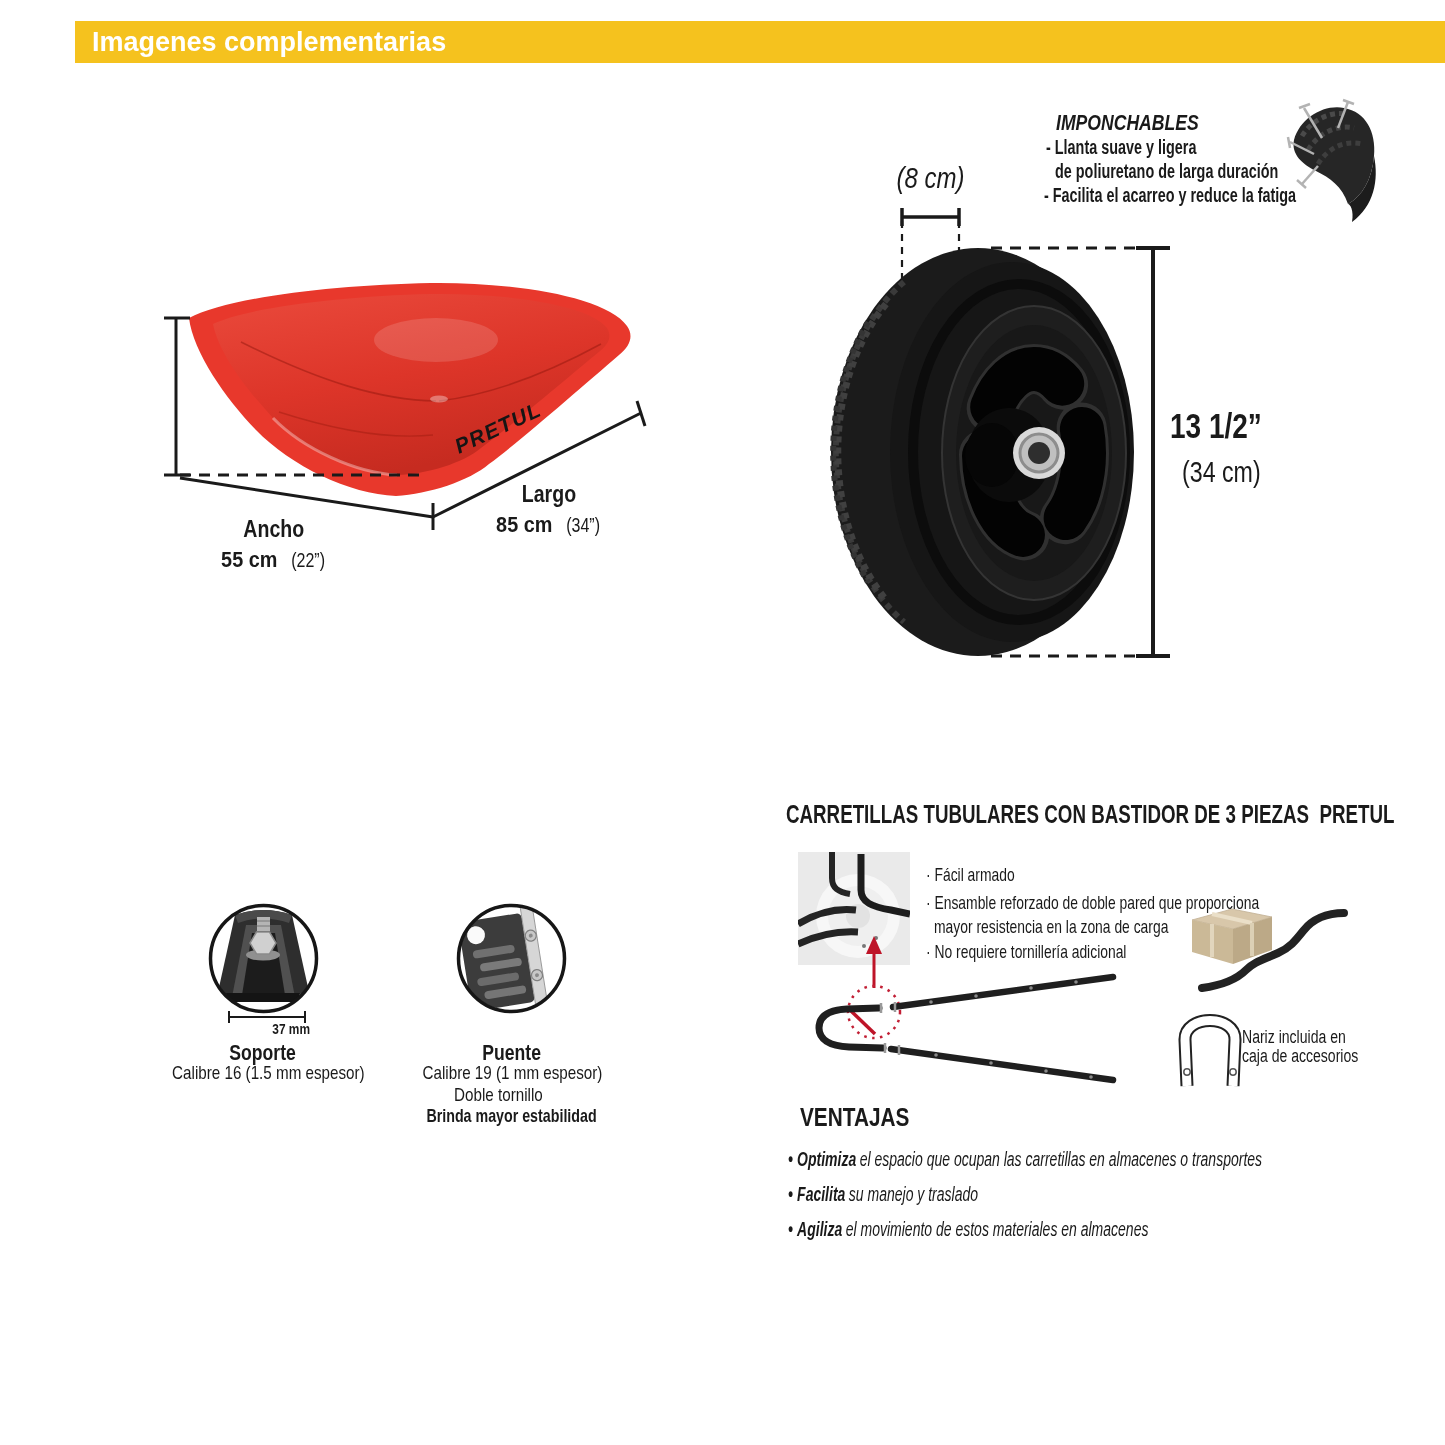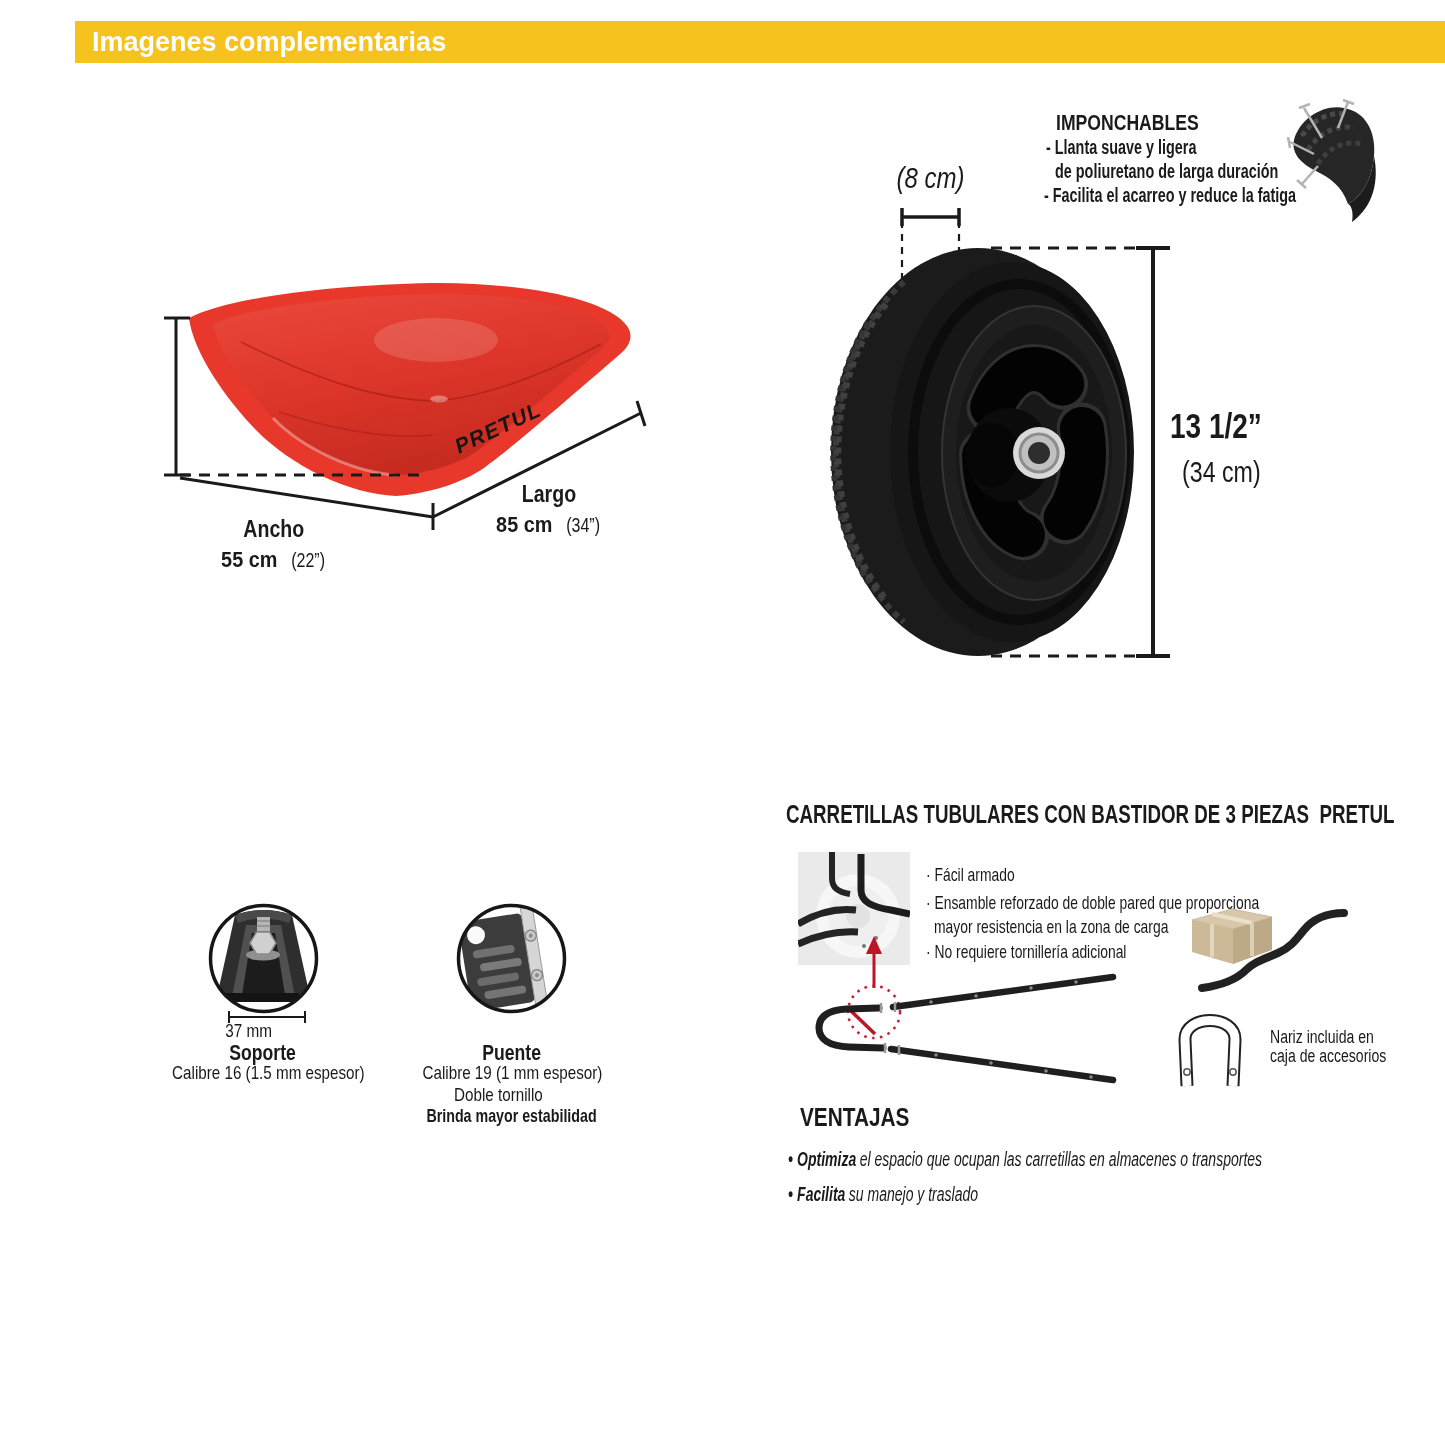--- a/index.html
+++ b/index.html
@@ -21,36 +21,36 @@
   .header-bar span { position:absolute; left:17px; top:50%; transform:translateY(-50%);
     color:#ffffff; font-size:27px; font-weight:bold; white-space:nowrap; }
 
   .dim-label { text-align:center; line-height:30px; font-size:22px; }
   .dim-label .lab { font-weight:bold; font-size:23px; }
   .dim-label .met { font-weight:bold; }
   .dim-label .imp { font-weight:normal; font-size:20px; margin-left:7px; }
 
   .big-in  { font-size:44px; font-weight:bold; line-height:50px; }
   .big-cm  { font-size:30px; line-height:36px;font-style:italic; }
-  .imp-title { font-size:22px; font-weight:bold; }
+  .imp-title { font-size:22px; font-weight:bold;font-style:italic; }
   .imp-line  { font-size:20px; font-weight:bold; line-height:24px; }
 
   .sec-title { font-size:25px; font-weight:bold; white-space:nowrap; }
   .sec-title .brand { margin-left:14px; }
   .frame-line { font-size:19px; color:#1a1a1a; }
 
   .part-name { font-size:22px; font-weight:bold; text-align:center; }
   .part-spec { font-size:19px; text-align:center; }
-  .mm-label  { font-size:18px; font-weight:normal; text-align:left; }
+  .mm-label  { font-size:14px; font-weight:bold; text-align:right; }
 
   .vent-title { font-size:26px; font-weight:bold; }
   .vent-item  { font-size:20px;font-style:italic; }
   .vent-item .lead { font-weight:bold; margin-right:5px; }
   .vent-item .blt  { font-weight:bold; margin-right:6px; }
-  .nariz-text { font-size:18px; line-height:19px;padding-left:28px; }
+  .nariz-text { font-size:18px; line-height:19px; }
 </style>
 </head>
 <body>
 
 <div class="page">
 
   <div class="abs header-bar">
     <span>Imagenes complementarias</span>
   </div>
 
@@ -320,14 +320,17 @@
 
   <div class="abs vent-title" style="left:764px;top:1102px">
     <span class="c80">VENTAJAS</span>
   </div>
   <div class="abs vent-item" style="left:752px;top:1148px">
     <span class="c70"><span class="blt">•</span><span class="lead">Optimiza</span><span>el espacio que ocupan las carretillas en almacenes o transportes</span></span>
   </div>
   <div class="abs vent-item" style="left:752px;top:1183px">
     <span class="c70"><span class="blt">•</span><span class="lead">Facilita</span><span>su manejo y traslado</span></span>
   </div>
+  <div class="abs vent-item" style="left:752px;top:1218px">
+    <span class="c70"><span class="blt">•</span><span class="lead">Agiliza</span><span>el movimiento de estos materiales en almacenes</span></span>
+  </div>
 
 </div>
 
 </body></html>

